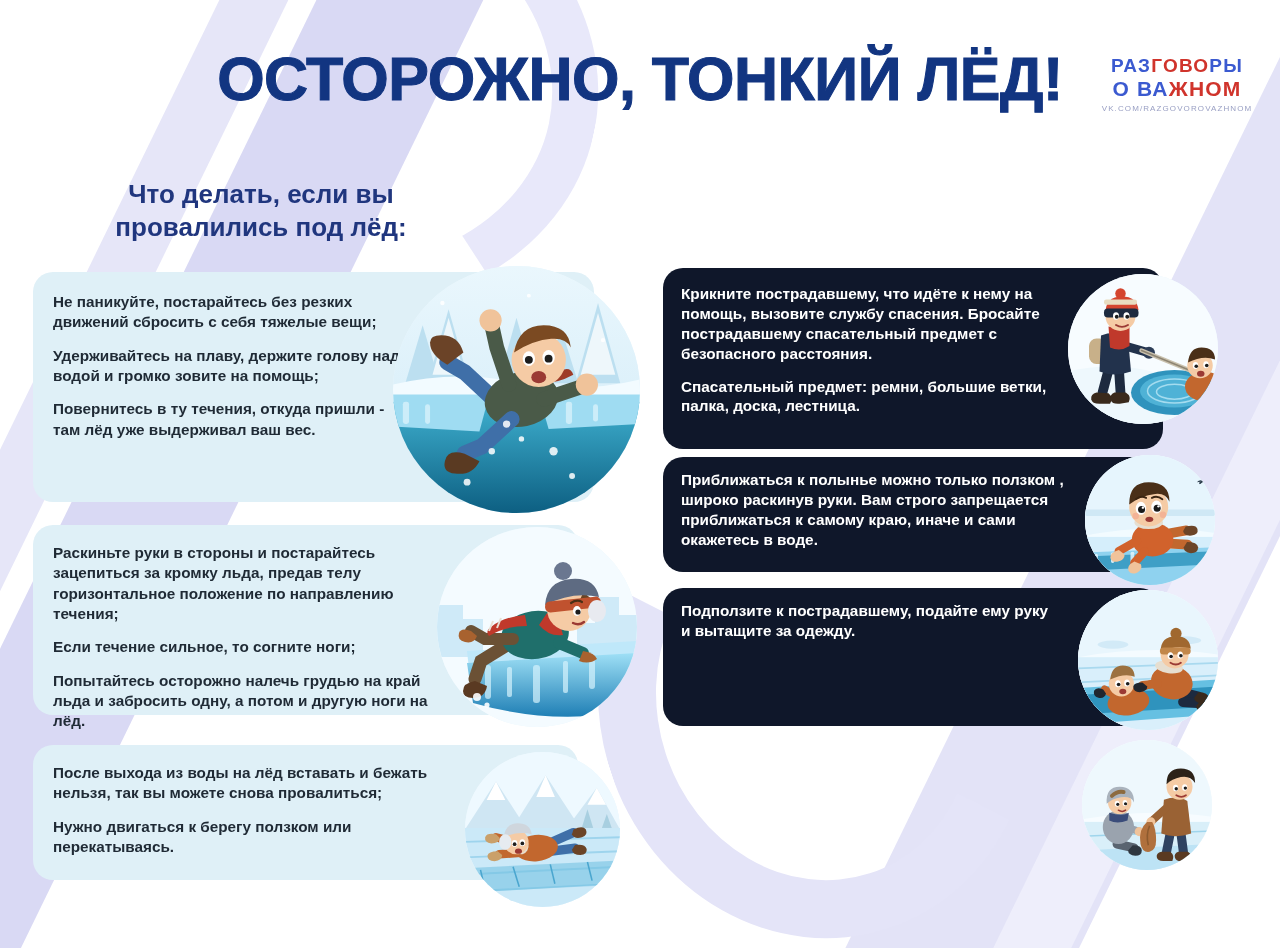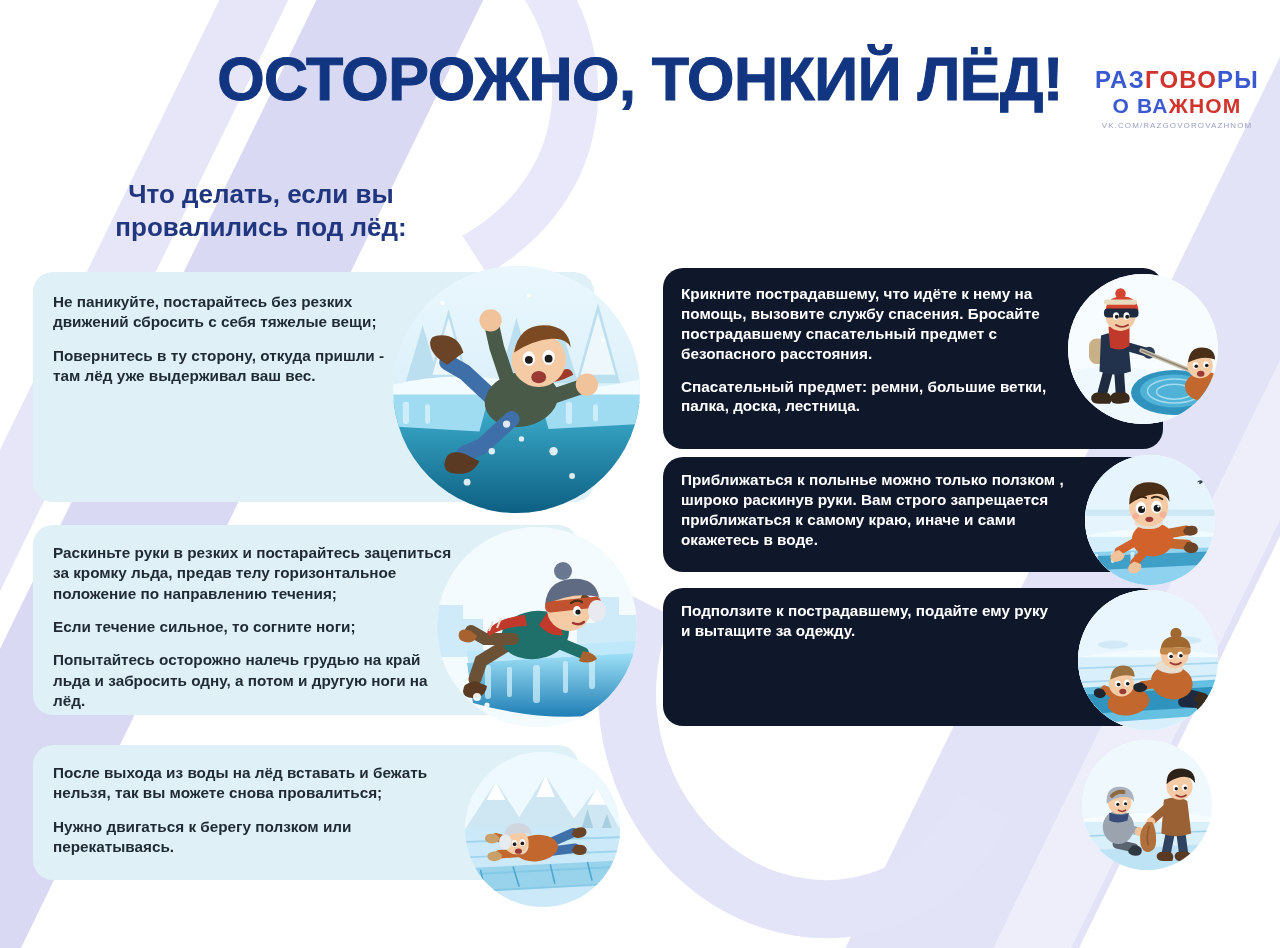--- a/index.html
+++ b/index.html
@@ -95,23 +95,22 @@
     z-index: 6;
     text-align: center;
     line-height: 1;
   }
   .logo-row1, .logo-row2 {
     font-weight: 700;
     letter-spacing: 1.2px;
     white-space: nowrap;
   }
   .logo-row1 {
-    font-size: 24px;
+    font-size: 19px;
     color: #c9352f;
-    margin-top: 12px;
   }
   .logo-row1 .r { color: #d0342c; }
   .logo-row1 .b { color: #3b5ad0; }
   .logo-row2 {
     font-size: 21px;
     margin-top: 3px;
   }
   .logo-row2 .b { color: #3b5ad0; }
   .logo-row2 .r { color: #d0342c; }
   .logo-url {
@@ -224,27 +223,28 @@
   </div>
 
   <div class="col-head" id="head-left">
     <div>Что делать, если вы</div>
     <div>провалились под лёд:</div>
   </div>
 
   <div class="card card-left" id="card-l1">
     <div class="card-body">
       <p>Не паникуйте, постарайтесь без резких движений сбросить с себя тяжелые вещи;</p>
-      <p>Повернитесь в ту сторону, откуда пришли - там лёд уже выдерживал ваш вес.</p>
+      <p>Удерживайтесь на плаву, держите голову над водой и громко зовите на помощь;</p>
+      <p>Повернитесь в ту течения, откуда пришли - там лёд уже выдерживал ваш вес.</p>
     </div>
   </div>
 
   <div class="card card-left" id="card-l2">
     <div class="card-body">
-      <p>Раскиньте руки в резких и постарайтесь зацепиться за кромку льда, предав телу горизонтальное положение по направлению течения;</p>
+      <p>Раскиньте руки в стороны и постарайтесь зацепиться за кромку льда, предав телу горизонтальное положение по направлению течения;</p>
       <p>Если течение сильное, то согните ноги;</p>
       <p>Попытайтесь осторожно налечь грудью на край льда и забросить одну, а потом и другую ноги на лёд.</p>
     </div>
   </div>
 
   <div class="card card-left" id="card-l3">
     <div class="card-body">
       <p>После выхода из воды на лёд вставать и бежать нельзя, так вы можете снова провалиться;</p>
       <p>Нужно двигаться к берегу ползком или перекатываясь.</p>
     </div>

